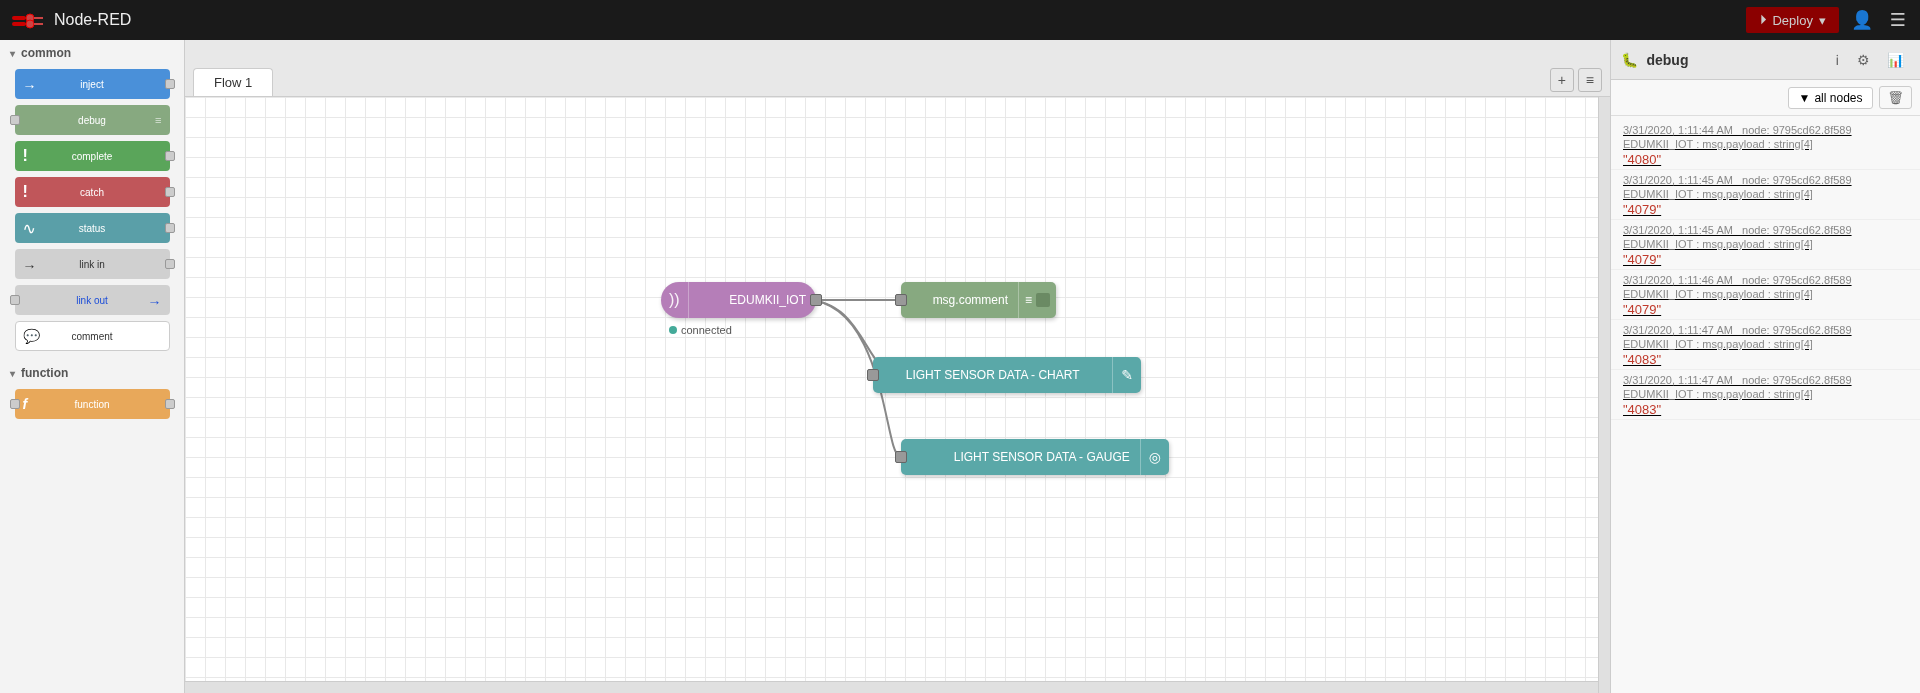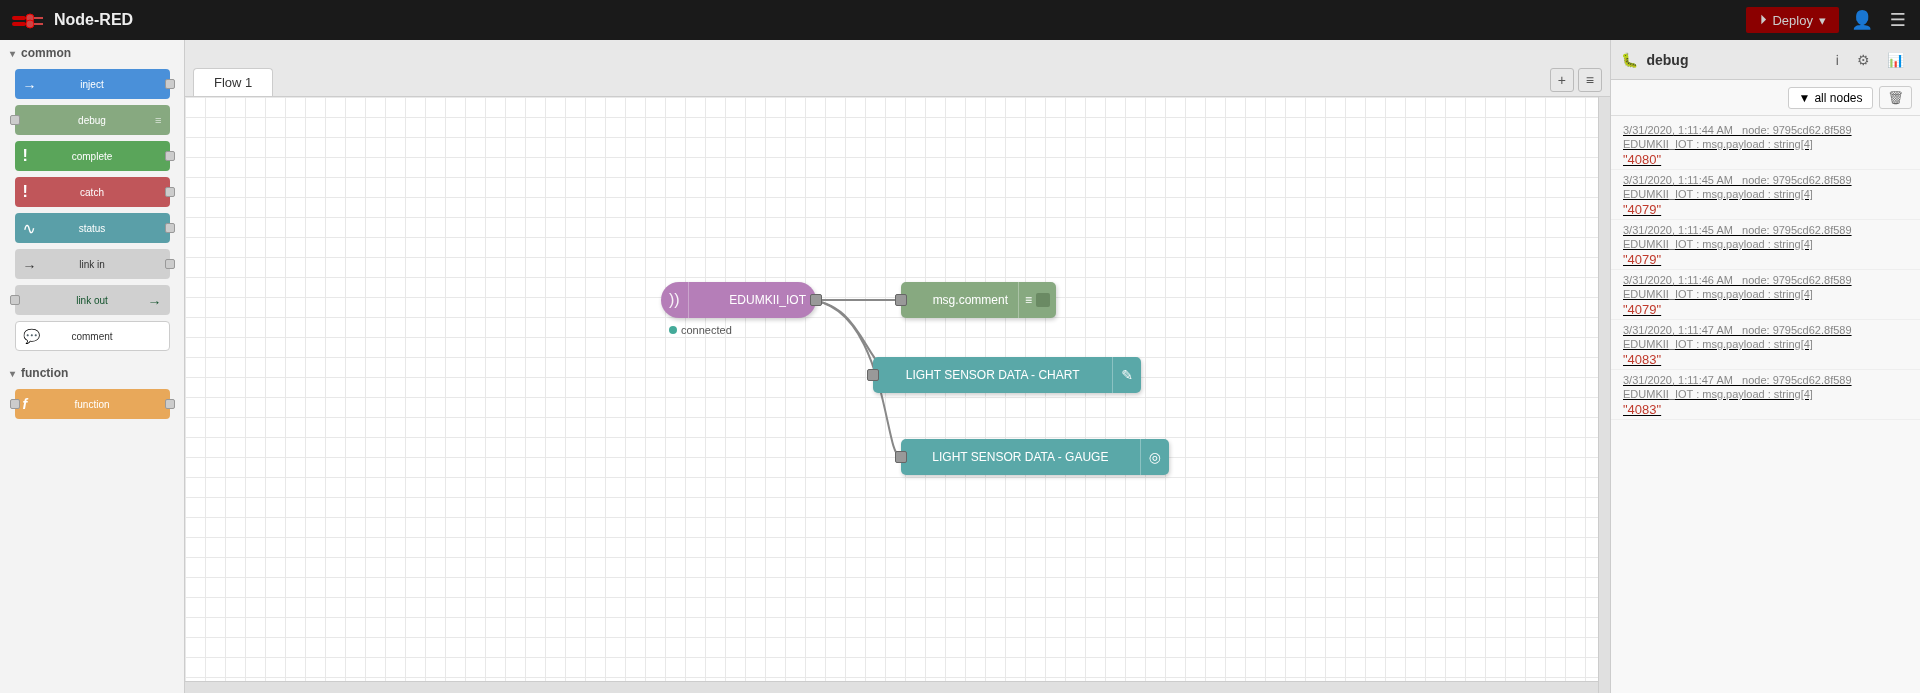--- a/index.html
+++ b/index.html
@@ -11,21 +11,21 @@
       background: #1a1a1a;
       display: flex;
       align-items: center;
       padding: 0 10px;
       justify-content: space-between;
       flex-shrink: 0;
     }
     #navbar-left { display: flex; align-items: center; gap: 8px; }
     #logo-icon { display: flex; align-items: center; }
     #logo-icon svg { width: 36px; height: 24px; }
-    #app-title { color: #eee; font-size: 16px; font-weight: 700; }
+    #app-title { color: #eee; font-size: 16px; font-weight: 400; }
     #navbar-right { display: flex; align-items: center; gap: 8px; }
     #deploy-btn {
       background: #8b0000;
       color: #ccc;
       border: none;
       padding: 5px 14px;
       cursor: pointer;
       font-size: 13px;
       display: flex;
       align-items: center;
@@ -116,21 +116,21 @@
       position: absolute; right: 8px; font-size: 11px; color: rgba(255,255,255,0.7);
     }
 
     
     .node-inject { background: #4a90d9; }
     .node-debug { background: #87a980; }
     .node-complete { background: #5aa55a; }
     .node-catch { background: #c0565a; }
     .node-status { background: #5a9fa8; }
     .node-link-in { background: #d0d0d0; color: #333; }
-    .node-link-out { background: #d0d0d0; color: #14532d; }
+    .node-link-out { background: #d0d0d0; color: #1d4ed8; }
     .node-comment { background: #fff; color: #333; border: 1px solid #ccc; }
     .node-function { background: #e8a85a; }
 
     
     #canvas-area {
       flex: 1;
       display: flex;
       flex-direction: column;
       background: #fff;
       overflow: hidden;
@@ -494,21 +494,21 @@
       <div class="canvas-node" style="left:688px; top:260px; width:268px; height:36px; background:#5aa8a8;">
         <div class="cn-port-left" style="left:-6px; background:#999;"></div>
         <span class="cn-label" style="font-size:12px; text-align:center;">LIGHT SENSOR DATA - CHART</span>
         <div class="cn-btn" style="border-left:1px solid rgba(255,255,255,0.3); padding:0 8px;">
           <span style="font-size:14px;">✎</span>
         </div>
       </div>
 
       <div class="canvas-node" style="left:716px; top:342px; width:268px; height:36px; background:#5aa8a8;">
         <div class="cn-port-left" style="left:-6px; background:#999;"></div>
-        <span class="cn-label" style="font-size:12px; text-align:center;">LIGHT SENSOR DATA - GAUGE</span>
+        <span class="cn-label" style="font-size:12px; ">LIGHT SENSOR DATA - GAUGE</span>
         <div class="cn-btn" style="border-left:1px solid rgba(255,255,255,0.3); padding:0 8px;">
           <span style="font-size:14px;">◎</span>
         </div>
       </div>
 
       <div id="canvas-scrollbar-right"></div>
       <div id="canvas-scrollbar-bottom"></div>
     </div>
   </div>
 

